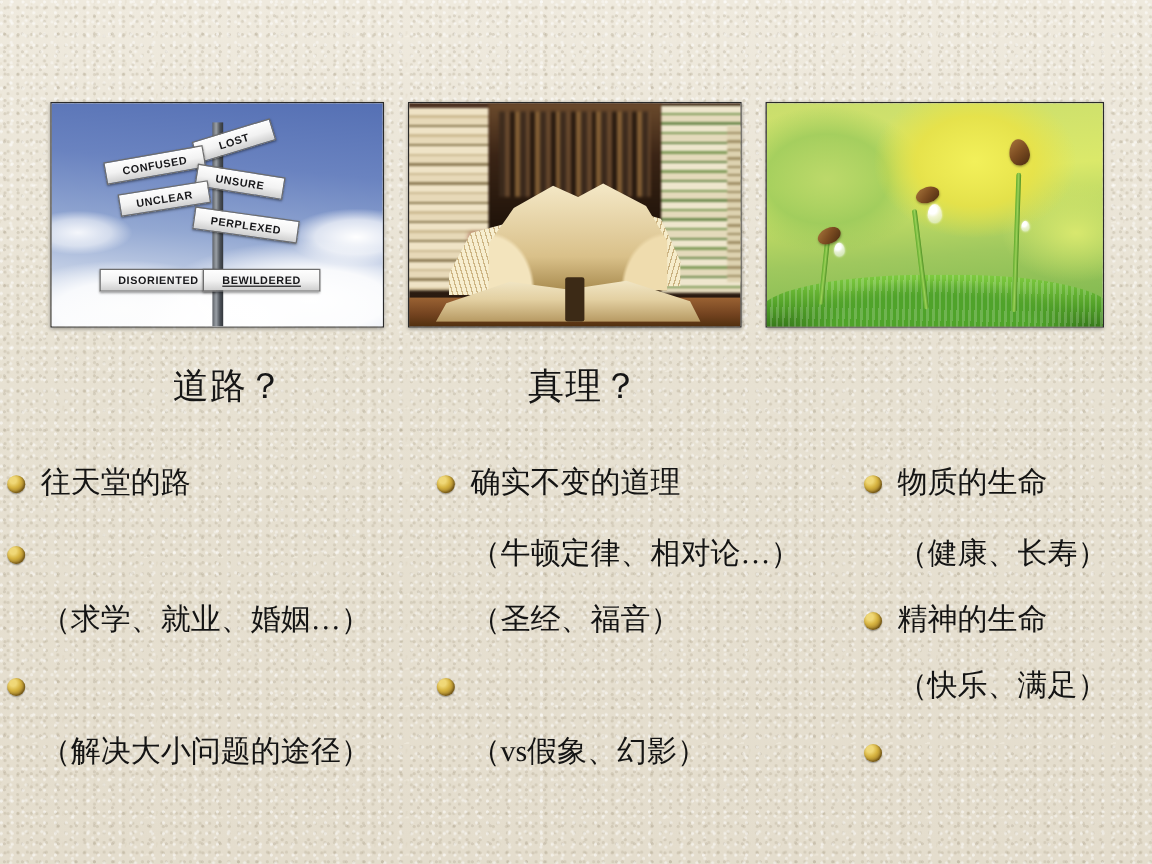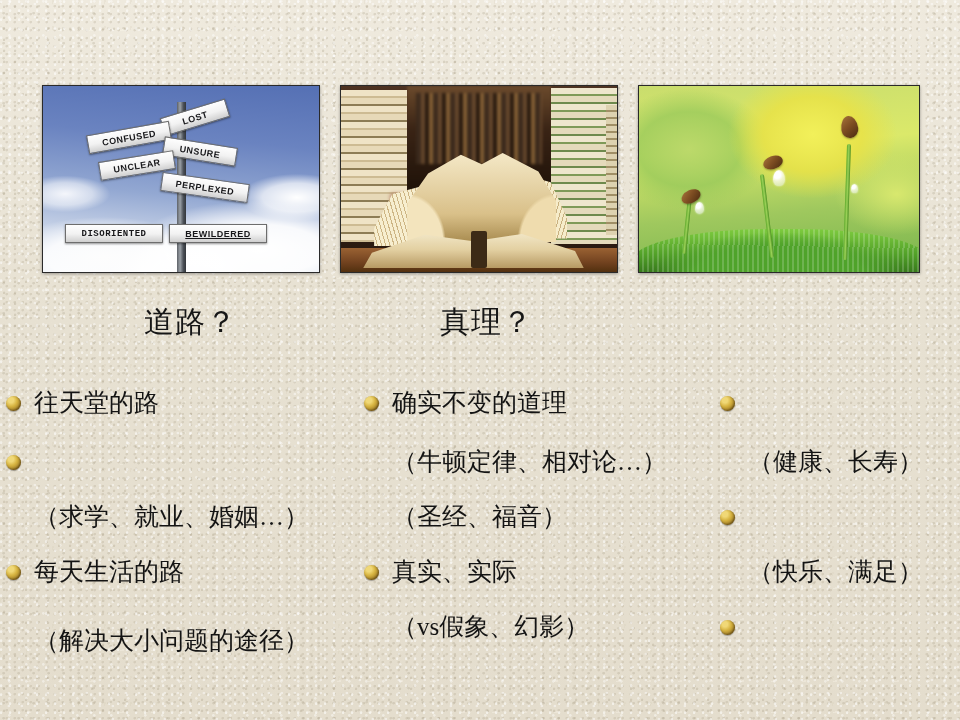--- a/index.html
+++ b/index.html
@@ -65,21 +65,21 @@
     font-weight:700;font-size:9px;letter-spacing:.5px;
     display:flex;align-items:center;justify-content:center;
     box-shadow:0 1px 2px rgba(0,0,0,.42);
     white-space:nowrap;
   }
   #sign-lost       {left:118px;top:22px;width:66px;transform:rotate(-17deg);}
   #sign-confused   {left:44px; top:42px;width:82px;transform:rotate(-10deg);}
   #sign-unsure     {left:120px;top:56px;width:72px;transform:rotate(9deg);}
   #sign-unclear    {left:56px; top:70px;width:74px;transform:rotate(-9deg);}
   #sign-perplexed  {left:118px;top:92px;width:86px;transform:rotate(8deg);}
-  #sign-disoriented{left:22px; top:138px;width:96px;transform:rotate(0deg);font-family:Liberation Mono, monospace;}
+  #sign-disoriented{left:40px; top:138px;width:96px;transform:rotate(0deg);}
   #sign-bewildered {left:126px;top:138px;width:96px;transform:rotate(0deg);text-decoration:underline;}
 
   
   .books{position:absolute;inset:0;background:linear-gradient(180deg,#4e3322 0%,#2e1c12 45%,#2a1a10 100%);}
   .shelf-dark{position:absolute;left:24%;top:0;width:52%;height:58%;
     background:linear-gradient(180deg,#6b4a2c 0%,#3a2415 40%,#1d1108 100%);filter:blur(1.2px);}
   .shelf-books{position:absolute;left:27%;top:4%;width:46%;height:38%;
     background:repeating-linear-gradient(90deg,#3b2a1d 0 5px,#6a4b2f 5px 9px,#24170e 9px 13px,#8a6438 13px 17px);
     filter:blur(1.4px);opacity:.9;}
   .stack{position:absolute;filter:blur(.7px);}
@@ -248,61 +248,61 @@
       </div>
       <div class="line" style="top:59px">
         <span class="bullet"></span>
       </div>
       <div class="line sub" style="top:114px">
 
         <span class="ltext">（求学、就业、婚姻…）</span>
       </div>
       <div class="line" style="top:169px">
         <span class="bullet"></span>
-        <span class="ltext">每天生活的路</span>
-      </div>
-      <div class="line sub" style="top:238px">
+      </div>
+      <div class="line sub" style="top:224px">
 
         <span class="ltext">（解决大小问题的途径）</span>
       </div>
     </div>
 
     <div class="col" id="col-1">
       <div class="line" style="top:0px">
         <span class="bullet"></span>
         <span class="ltext">确实不变的道理</span>
       </div>
       <div class="line sub" style="top:59px">
 
         <span class="ltext">（牛顿定律、相对论…）</span>
       </div>
       <div class="line sub" style="top:114px">
 
         <span class="ltext">（圣经、福音）</span>
       </div>
       <div class="line" style="top:169px">
         <span class="bullet"></span>
-        <span class="ltext">真实、实际</span>
       </div>
       <div class="line sub" style="top:224px">
 
         <span class="ltext">（vs假象、幻影）</span>
       </div>
     </div>
 
     <div class="col" id="col-2">
       <div class="line" style="top:0px">
         <span class="bullet"></span>
+        <span class="ltext">物质的生命</span>
       </div>
       <div class="line sub" style="top:59px">
 
         <span class="ltext">（健康、长寿）</span>
       </div>
       <div class="line" style="top:114px">
         <span class="bullet"></span>
+        <span class="ltext">精神的生命</span>
       </div>
       <div class="line sub" style="top:169px">
 
         <span class="ltext">（快乐、满足）</span>
       </div>
       <div class="line" style="top:224px">
         <span class="bullet"></span>
       </div>
     </div>
 

